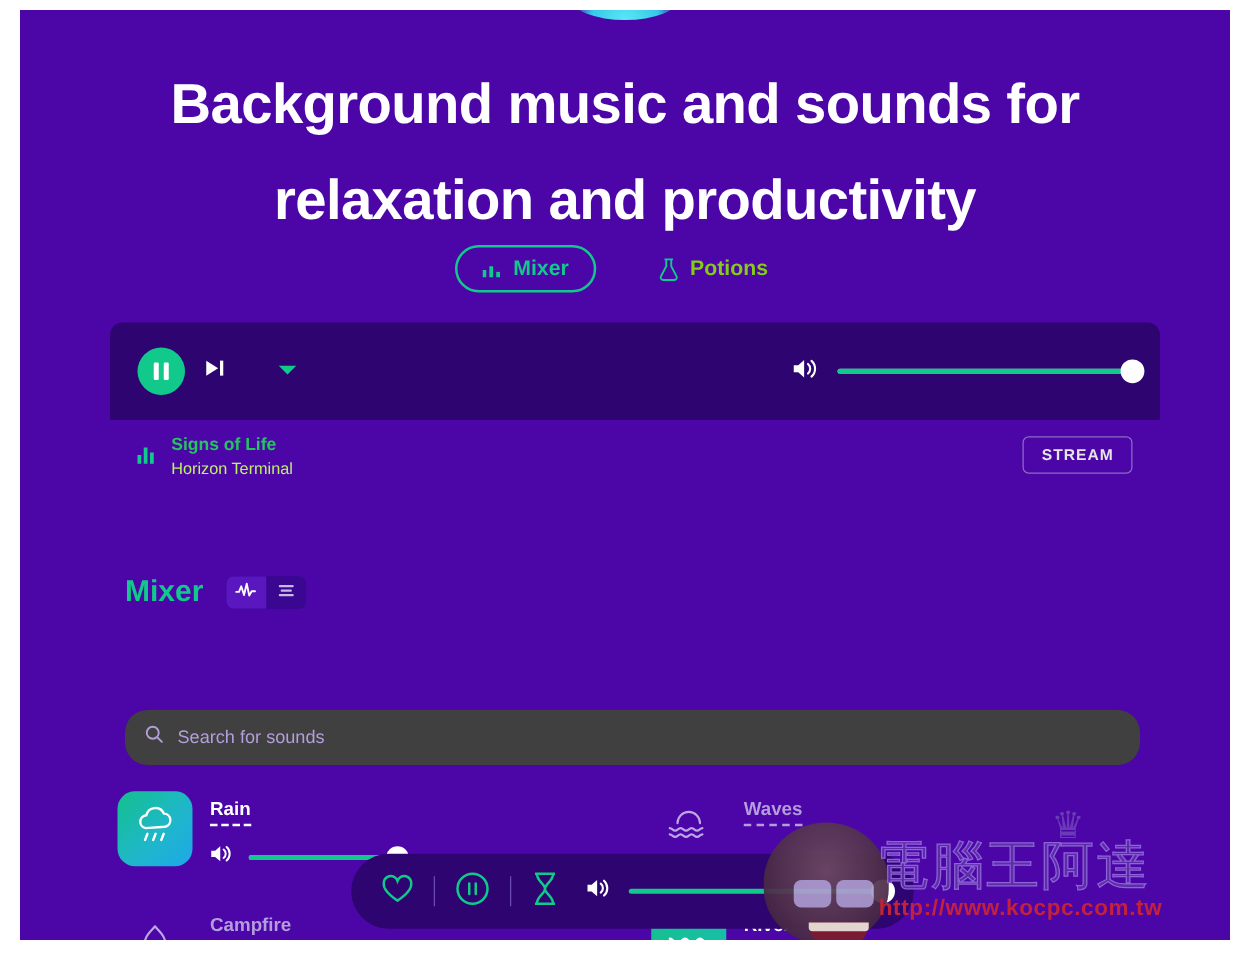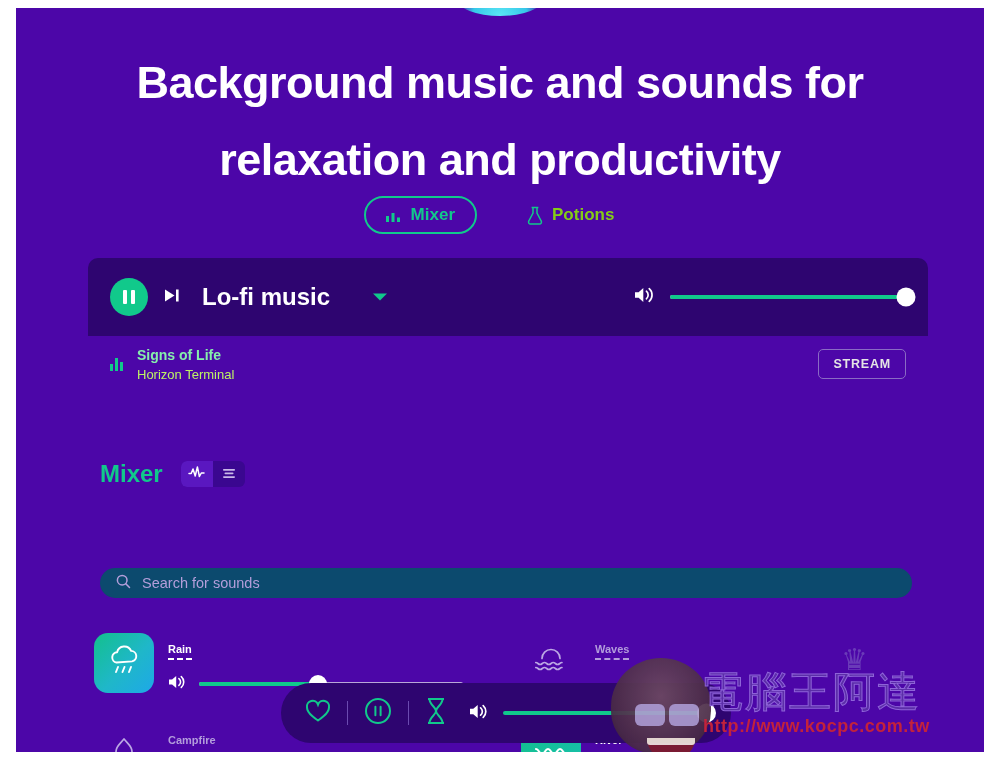--- a/index.html
+++ b/index.html
@@ -88,21 +88,21 @@
   
   .nowplaying {
     position: absolute; left: 72px; top: 328px;
     width: 840px; height: 56px;
     display: flex; align-items: center;
     padding: 0 22px;
   }
   .np-eq { display:flex; align-items:flex-end; gap:2px; height:13px; margin-right: 14px; }
   .np-eq i { width: 3px; background: #11C98B; display:block; }
   .np-text { display:flex; flex-direction: column; gap: 4px; }
-  .np-title { color:#86efac; font-size: 14px; font-weight: bold; }
+  .np-title { color:#22c55e; font-size: 14px; font-weight: bold; }
   .np-artist { color:#bef264; font-size: 13px; }
   .stream-btn {
     margin-left:auto;
     border: 1px solid #8A6BC4; border-radius: 5px;
     color:#e5e5e5; font-size: 12.5px; font-weight: bold; letter-spacing: .8px;
     padding: 7px 14px;
   }
   
   .mixer-head {
     position: absolute; left: 84px; top: 452px;
@@ -110,40 +110,40 @@
   }
   .mixer-title { color:#11C98B; font-size: 24px; font-weight: bold; }
   .toggle-group { display:flex; background:#3A0790; border-radius:6px; overflow:hidden; }
   .toggle-btn { width:32px; height:26px; display:flex; align-items:center; justify-content:center; }
   .toggle-btn.active { background:#5A17C0; }
   .mixer-desc {
     position: absolute; left: 84px; top: 490px; width: 812px;
     color:#CDBEEA; font-size: 15px; line-height: 26px;
   }
   .search {
-    position:absolute; left:84px; top:560px; width:812px; height:30px;
-    background:#0c4a6e; border-radius:18px;
+    position:absolute; left:84px; top:560px; width:812px; height:44px;
+    background:#404040; border-radius:18px;
     display:flex; align-items:center; gap:11px; padding: 0 16px;
   }
   .search-ph { color:#B49EDB; font-size: 14.5px; }
   
   .grid {
     position:absolute; left:78px; top:625px; width:830px;
     display:grid; grid-template-columns: 1fr 1fr; gap: 30px 24px;
   }
   .sound { display:flex; align-items:flex-start; gap: 14px; }
   .sound-tile {
     width:60px; height:60px; border-radius:14px; flex:0 0 auto;
     display:flex; align-items:center; justify-content:center;
   }
   .tile-rain { background: linear-gradient(135deg, #13C08C 0%, #1FB7C9 55%, #1EA8E8 100%); }
   .tile-river { background: linear-gradient(135deg, #13C08C 0%, #18BFB0 100%); }
   .tile-off { background: transparent; }
   .sound-body { padding-top: 6px; flex: 1; min-width: 0; }
-  .sound-name { font-size: 11px; font-weight: bold; color:#ffffff; display:inline-block; }
+  .sound-name { font-size: 15px; font-weight: bold; color:#ffffff; display:inline-block; }
   .sound-name.dashed { border-bottom: 2px dashed #ffffff; padding-bottom: 3px; }
   .sound-name.off { color:#B39DDC; }
   .sound-name.off.dashed { border-bottom-color:#B39DDC; }
   .sound-slider-row { display:flex; align-items:center; gap:12px; margin-top: 14px; }
   .sound-slider { position:relative; width:264px; height:4px; background:#B9A7D8; border-radius:2px; }
   .sound-slider .fill { position:absolute; left:0; top:0; height:100%; background:#11C98B; border-radius:2px; }
   .sound-slider .knob { position:absolute; top:50%; width:18px; height:18px; transform:translate(-50%,-50%); border-radius:50%; background:#fff; }
   
   .floatbar {
     position:absolute; left:265px; top:675px;
@@ -230,21 +230,20 @@
 
     <div class="skip">
       <span>
         <svg width="16" height="15" viewBox="0 0 16 15">
           <path d="M1 1.5L10.5 7.5 1 13.5z" fill="#ffffff"></path>
           <rect x="12" y="1.5" width="2.6" height="12" fill="#ffffff"></rect>
         </svg>
       </span>
     </div>
 
-    <div class="track-title">Lo-fi music</div>
 
     <div class="chev">
       <span>
         <svg width="16" height="10" viewBox="0 0 16 10">
             <path d="M1 1.5L8 8.5 15 1.5z" fill="#11C98B"></path>
           </svg>
       </span>
     </div>
 
     <div class="vol-area">

